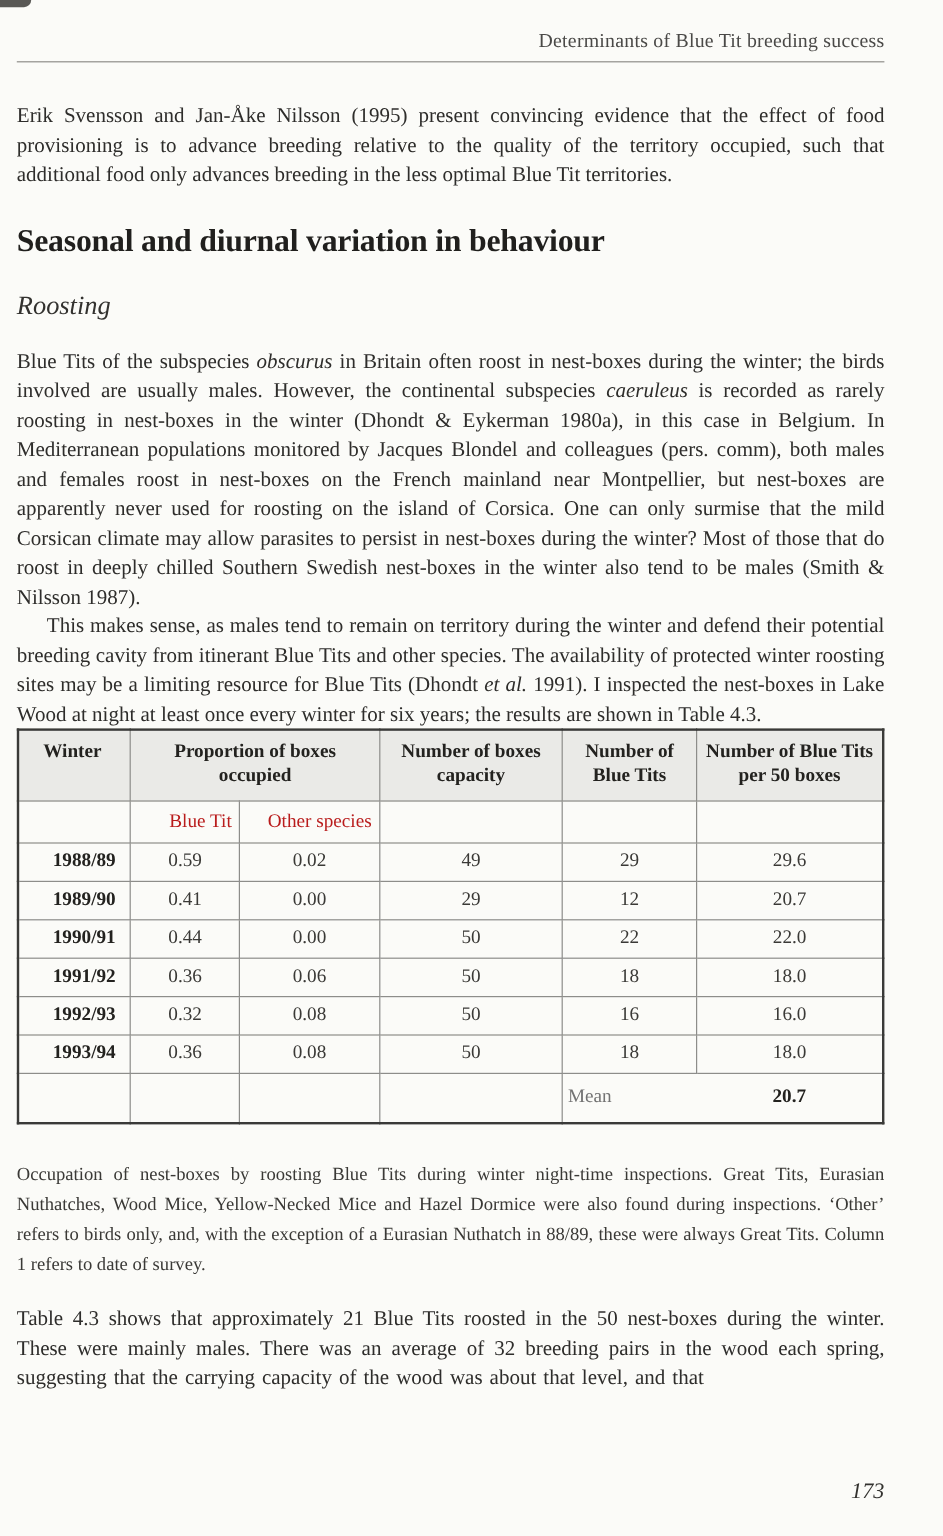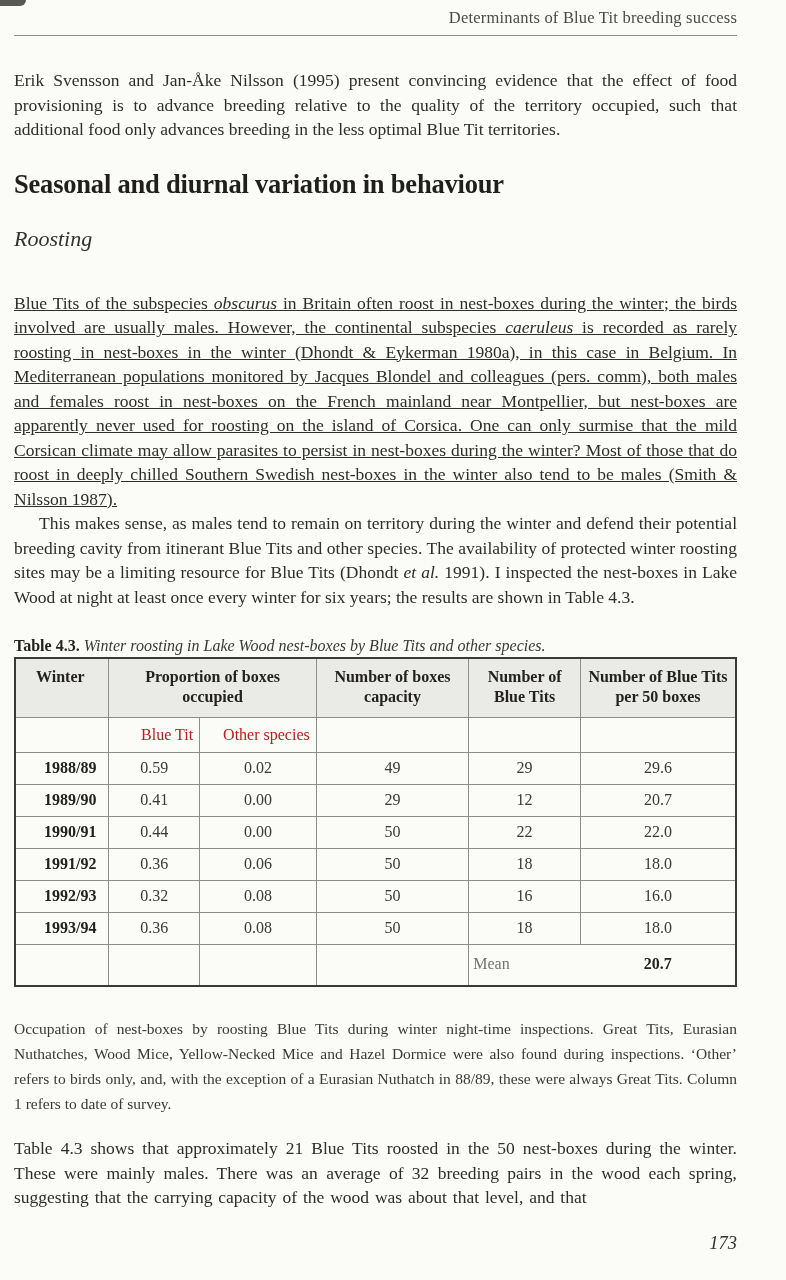--- a/index.html
+++ b/index.html
@@ -6,21 +6,21 @@
   body {
     width: 786px; height: 1280px;
     background: var(--page-bg, #fbfbf8);
     color: var(--text, #2e2d2b);
     font-family: "Liberation Serif", serif;
     overflow: hidden;
   }
   .page {
     box-sizing: border-box;
     width: 786px; height: 1280px;
-    padding: 8px 49px 0 14px;
+    padding: 24px 49px 0 14px;
     position: relative;
   }
   .scan-speck {
     position: absolute; top: 0; left: 0;
     width: 26px; height: 6px;
     background: #3c3b38;
     border-bottom-right-radius: 6px;
     opacity: .85;
   }
   .running-header {
@@ -52,21 +52,21 @@
     letter-spacing: -.2px;
   }
   h2 {
     margin: 26px 0 0 0;
     font-size: 22px;
     line-height: 26px;
     font-style: italic;
     font-weight: normal;
     color: #33322f;
   }
-  .p-roost1 { margin-top: 39px; text-decoration: underline; }
+  .p-roost1 { margin-top: 21px; }
   .p-roost2 { text-indent: 25px; }
   .caption {
     margin-top: 26px;
     font-size: 16px;
     line-height: 22px;
     text-align: left;
   }
   .caption .label { font-weight: bold; color: #23221f; }
   .caption .cap-text { font-style: italic; color: #3a3936; }
 
@@ -143,24 +143,20 @@
 
   <p class="p-intro">Erik Svensson and Jan-Åke Nilsson (1995) present convincing evidence that the effect of food provisioning is to advance breeding relative to the quality of the territory occupied, such that additional food only advances breeding in the less optimal Blue Tit territories.</p>
 
   <h1>Seasonal and diurnal variation in behaviour</h1>
 
   <h2>Roosting</h2>
 
   <p class="p-roost1"><span>Blue Tits of the subspecies </span><span class="it">obscurus</span><span> in Britain often roost in nest-boxes during the winter; the birds involved are usually males. However, the continental subspecies </span><span class="it">caeruleus</span><span> is recorded as rarely roosting in nest-boxes in the winter (Dhondt &amp; Eykerman 1980a), in this case in Belgium. In Mediterranean populations monitored by Jacques Blondel and colleagues (pers. comm), both males and females roost in nest-boxes on the French mainland near Montpellier, but nest-boxes are apparently never used for roosting on the island of Corsica. One can only surmise that the mild Corsican climate may allow parasites to persist in nest-boxes during the winter? Most of those that do roost in deeply chilled Southern Swedish nest-boxes in the winter also tend to be males (Smith &amp; Nilsson 1987).</span></p>
   <p class="p-roost2"><span>This makes sense, as males tend to remain on territory during the winter and defend their potential breeding cavity from itinerant Blue Tits and other species. The availability of protected winter roosting sites may be a limiting resource for Blue Tits (Dhondt </span><span class="it">et al.</span><span> 1991). I inspected the nest-boxes in Lake Wood at night at least once every winter for six years; the results are shown in Table 4.3.</span></p>
 
-  <div class="caption">
-    <span class="label">Table 4.3.</span>
-    <span class="cap-text">Winter roosting in Lake Wood nest-boxes by Blue Tits and other species.</span>
-  </div>
 
   <table class="roost">
     <colgroup>
       <col class="c1">
         <col class="c2">
         <col class="c3">
         <col class="c4">
         <col class="c5">
         <col class="c6">
     </colgroup>

